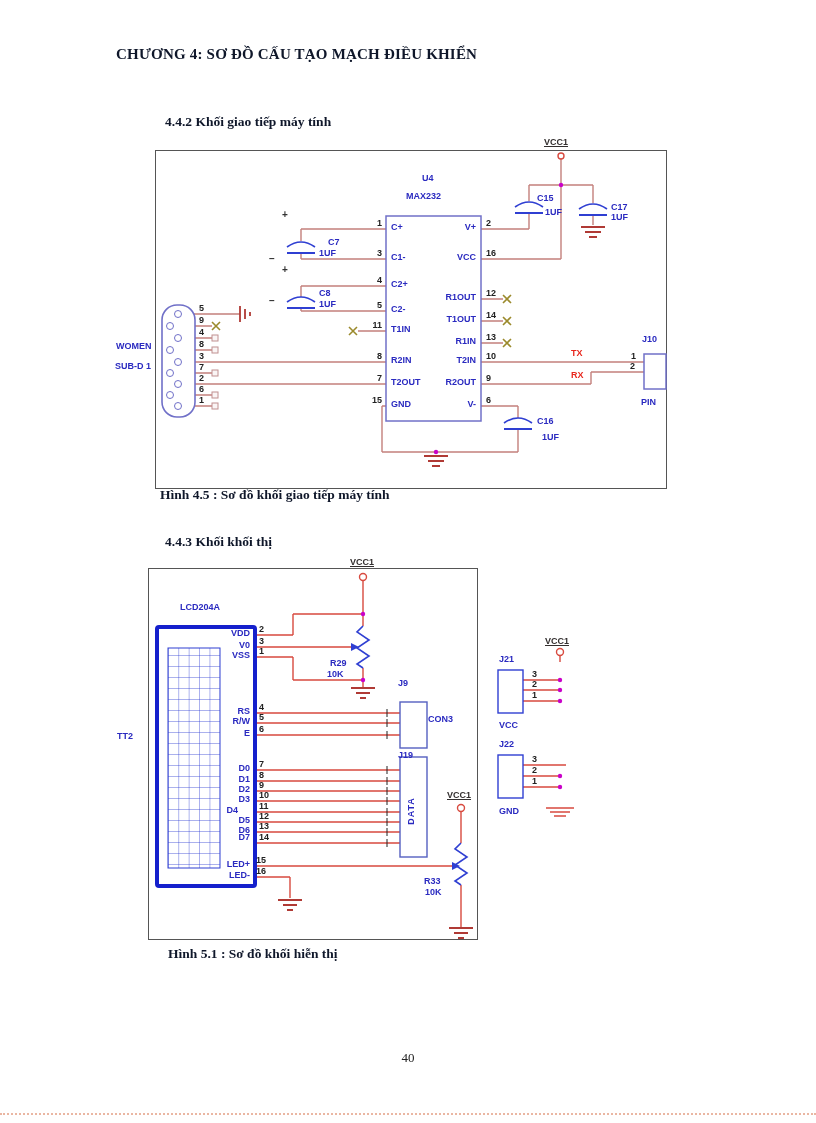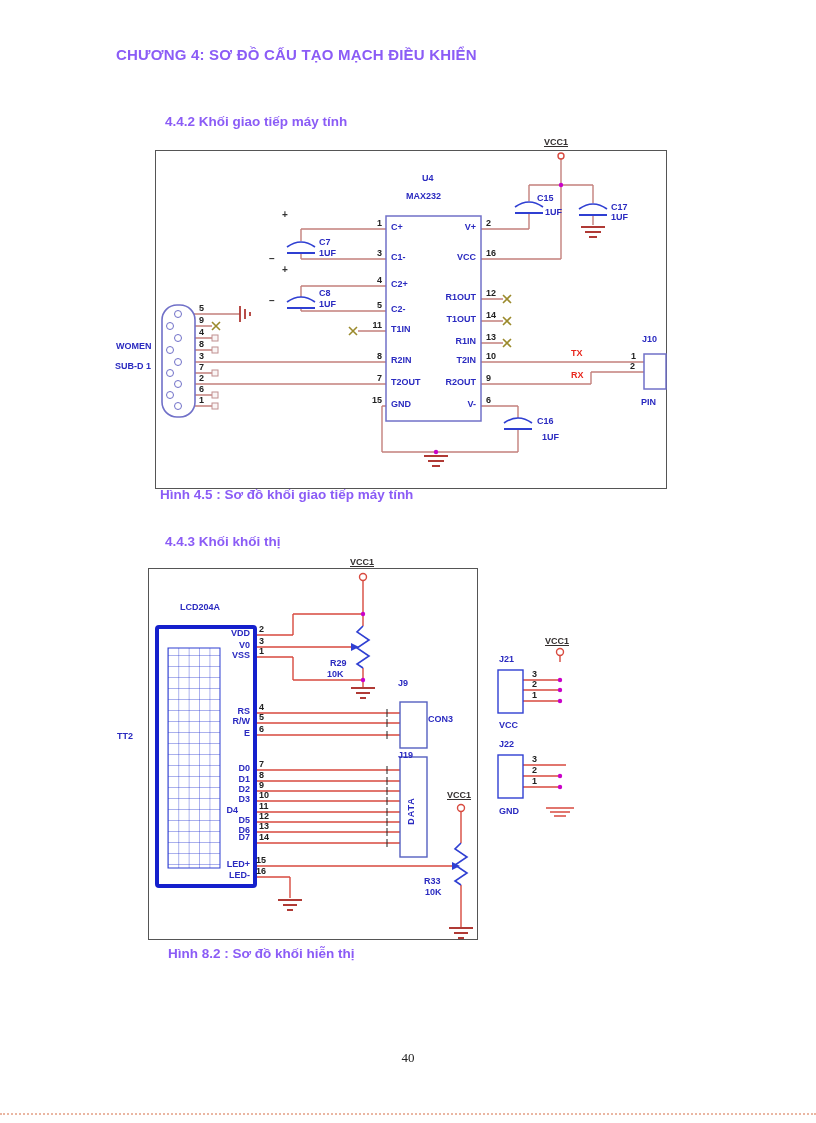--- a/index.html
+++ b/index.html
@@ -1,18 +1,18 @@
 <!DOCTYPE html>
 <html><head>
 <meta charset="utf-8">
 <style>
   html,body{margin:0;padding:0;background:#fff;}
   body{position:relative;width:816px;height:1123px;font-family:"Liberation Sans",sans-serif;overflow:hidden;}
   .t{position:absolute;white-space:nowrap;line-height:1;}
-  .serif{font-family:Liberation Sans, sans-serif;color:#8b5cf6;}
+  .serif{font-family:Liberation Serif, serif;color:#0f172a;}
   .bl{color:#2a2ac0;font:700 9px "Liberation Sans",sans-serif;}
   .nm{color:#222;font:600 9px "Liberation Sans",sans-serif;}
   .dk{color:#332f2f;font:700 9px "Liberation Sans",sans-serif;text-decoration:underline;}
   .rd{color:#e8281e;font:700 9px "Liberation Sans",sans-serif;}
   .sg{color:#333;font:700 10px "Liberation Sans",sans-serif;}
   #hdr{left:116px;top:47px;font-size:15px;font-weight:700;letter-spacing:.2px;}
   .sec{font-size:13.5px;font-weight:700;}
   .cap{font-size:13.5px;font-weight:700;text-align:left;}
   #d1{position:absolute;left:155px;top:150px;width:510px;height:337px;border:1px solid #555;}
   #d2{position:absolute;left:148px;top:568px;width:520px;height:375px;}
@@ -149,21 +149,21 @@
   <span class="t nm" style="left:330px;top:97px">16</span>
   <span class="t nm" style="left:330px;top:137px">12</span>
   <span class="t nm" style="left:330px;top:159px">14</span>
   <span class="t nm" style="left:330px;top:181px">13</span>
   <span class="t nm" style="left:330px;top:200px">10</span>
   <span class="t nm" style="left:330px;top:222px">9</span>
   <span class="t nm" style="left:330px;top:244px">6</span>
 
   <span class="t sg" style="left:126px;top:58px">+</span>
   <span class="t sg" style="left:113px;top:102px">–</span>
-  <span class="t bl" style="left:163px;top:86px">C7</span>
+  <span class="t bl" style="left:172px;top:86px">C7</span>
   <span class="t bl" style="left:163px;top:97px">1UF</span>
   <span class="t sg" style="left:126px;top:113px">+</span>
   <span class="t sg" style="left:113px;top:144px">–</span>
   <span class="t bl" style="left:163px;top:137px">C8</span>
   <span class="t bl" style="left:163px;top:148px">1UF</span>
   <span class="t bl" style="left:381px;top:42px">C15</span>
   <span class="t bl" style="left:389px;top:56px">1UF</span>
   <span class="t bl" style="left:455px;top:51px">C17</span>
   <span class="t bl" style="left:455px;top:61px">1UF</span>
   <span class="t bl" style="left:381px;top:265px">C16</span>
@@ -323,15 +323,15 @@
   <span class="t nm" style="left:384px;top:122px">1</span>
   <span class="t bl" style="left:351px;top:152px">VCC</span>
 
   <span class="t bl" style="left:351px;top:171px">J22</span>
   <span class="t nm" style="left:384px;top:186px">3</span>
   <span class="t nm" style="left:384px;top:197px">2</span>
   <span class="t nm" style="left:384px;top:208px">1</span>
   <span class="t bl" style="left:351px;top:238px">GND</span>
 </div>
 
-<span class="t serif cap" style="left:168px;top:947px;width:520px">Hình 8.2 : Sơ đồ khối hiễn thị</span>
+<span class="t serif cap" style="left:168px;top:947px;width:520px">Hình 5.1 : Sơ đồ khối hiễn thị</span>
 <span class="t" id="pgnum">40</span>
 <div id="dotline"></div>
 
 </body></html>

